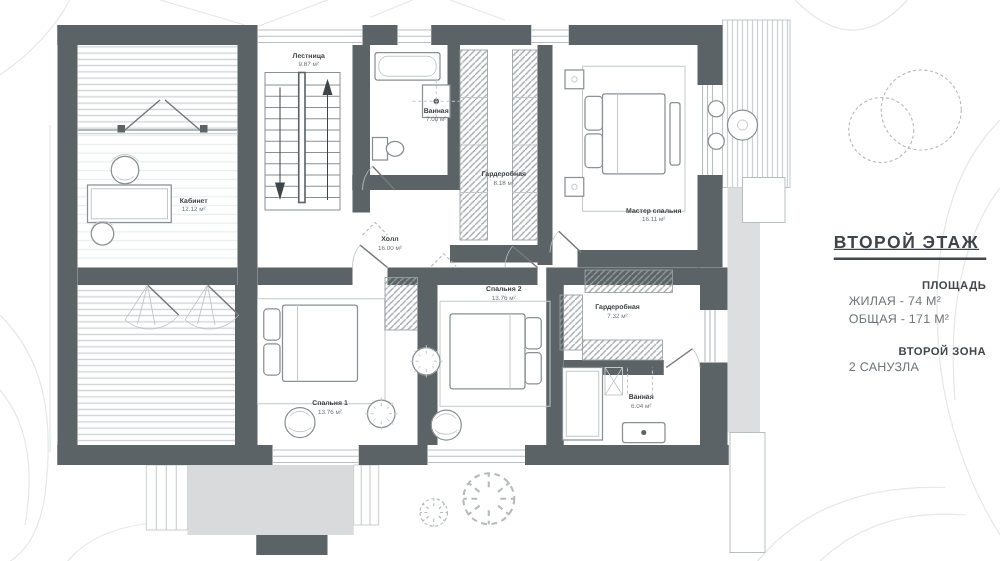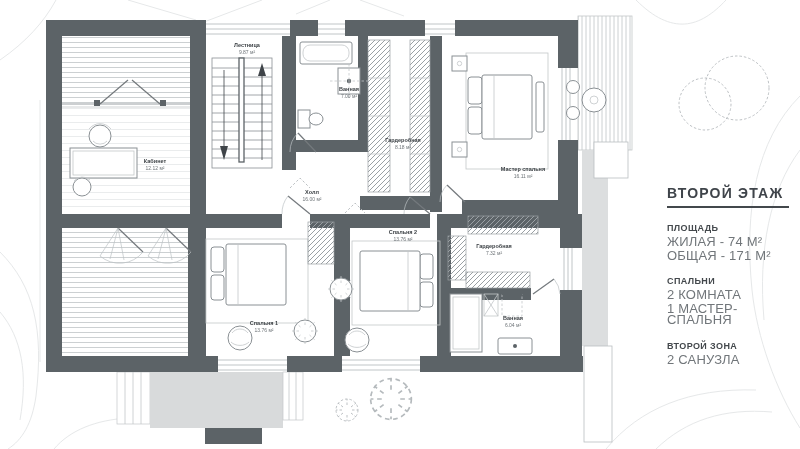--- a/index.html
+++ b/index.html
@@ -18,25 +18,25 @@
   .sketch{fill:none;stroke:#b5babd;stroke-width:.9;}
   .dash{stroke-dasharray:2.5 2;}
 
   
   .room-label{position:absolute;transform:translateX(-50%);text-align:center;
     color:#3c4145;font-weight:bold;font-size:5.5px;line-height:6.5px;white-space:nowrap;}
   .room-label .area{display:block;font-weight:normal;font-size:5px;color:#6e7478;}
 
   
   .panel{position:absolute;left:667px;top:185px;width:122px;color:#3f444a;}
-  .panel h1{margin:0;font-size:14px;font-weight:600;letter-spacing:1.2px;color:#3f444a;}
+  .panel h1{margin:0;font-size:14px;font-weight:600;letter-spacing:1.2px;color:#3f444a;text-decoration:underline;}
   .panel .rule{border-bottom:2px solid #43484c;margin-top:5px;}
   .panel section{margin-top:15px;}
-  .panel h2{margin:0 0 3px 0;font-size:9px;font-weight:bold;letter-spacing:.4px;color:#43484c;}
-  .panel p{margin:0 0 2px 0;font-size:13px;line-height:11.5px;color:#71767a;letter-spacing:.2px;}
+  .panel h2{margin:0 0 3px 0;font-size:9px;font-weight:bold;letter-spacing:.4px;color:#43484c;text-align:right;}
+  .panel p{margin:0 0 2px 12px;font-size:10px;line-height:11.5px;color:#71767a;letter-spacing:.2px;}
 </style>
 </head>
 <body>
 
 <div class="stage">
 
 <svg width="800" height="449" viewBox="0 0 800 449">
   <defs>
     <pattern id="deckH" width="6" height="5" patternUnits="userSpaceOnUse">
       <path d="M0,2.5 H6" stroke="#ccd0d2" stroke-width="1"></path>
@@ -310,23 +310,18 @@
 
 <aside class="panel">
   <h1>ВТОРОЙ ЭТАЖ</h1>
   <div class="rule"></div>
   <section>
     <h2>ПЛОЩАДЬ</h2>
     <p>ЖИЛАЯ - 74 М²</p>
     <p>ОБЩАЯ - 171 М²</p>
   </section>
   <section>
-    <h2>СПАЛЬНИ</h2>
-    <p>2 КОМНАТА</p>
-    <p>1 МАСТЕР-СПАЛЬНЯ</p>
-  </section>
-  <section>
     <h2>ВТОРОЙ ЗОНА</h2>
     <p>2 САНУЗЛА</p>
   </section>
 </aside>
 
 </div>
 
 </body></html>

